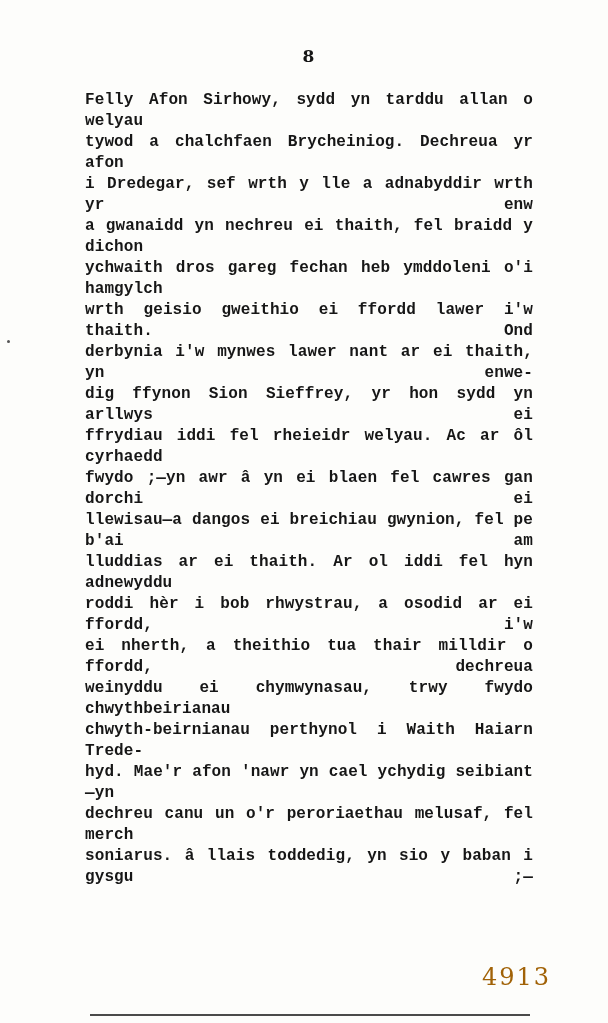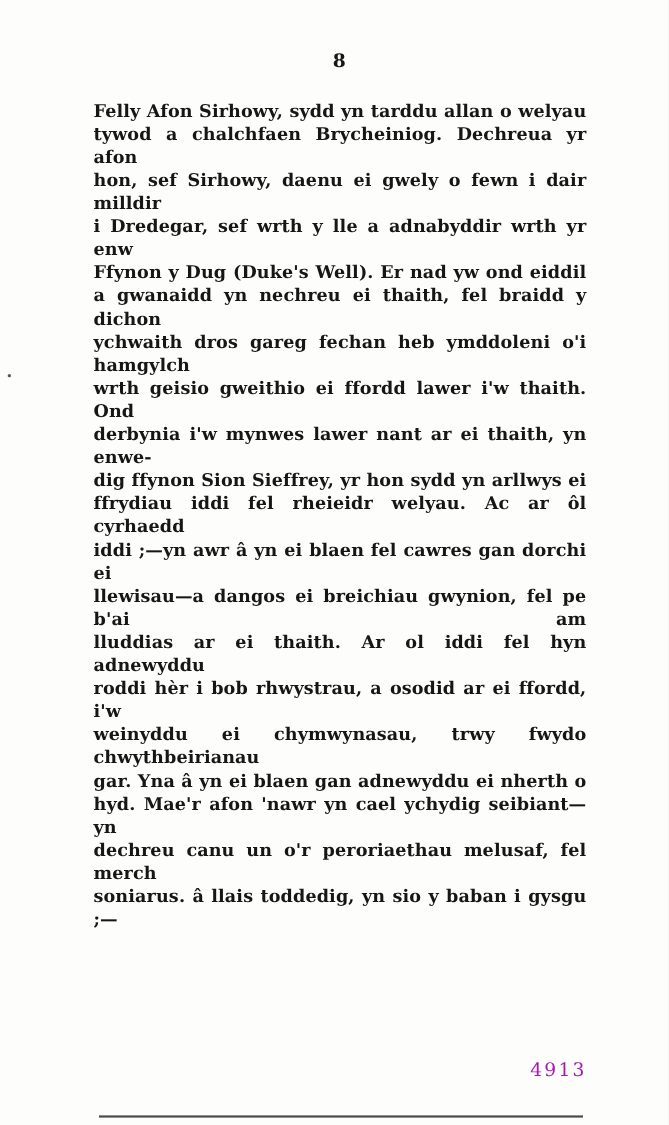--- a/index.html
+++ b/index.html
@@ -34,29 +34,30 @@
     width: 448px;
     font-size: 16px;
     font-weight: bold;
     line-height: 21px;
     letter-spacing: 0.1px;
   }
   .body-text .line {
     text-align: justify;
     text-align-last: justify;
     white-space: normal;
+    font-family: Liberation Mono, monospace;
   }
   .catalog-number {
     position: absolute;
     top: 963px;
     left: 482px;
-    font-size: 17px;
+    font-size: 24px;
     font-weight: normal;
     letter-spacing: 2px;
-    color: #a21caf;
+    color: #a16207;
   }
   .scan-artifact-dot {
     position: absolute;
     top: 340px;
     left: 7px;
     width: 3px;
     height: 3px;
     border-radius: 50%;
     background: #555;
   }
@@ -72,35 +73,34 @@
 </style>
 </head>
 <body>
 
 <div class="page">
   <div class="page-number-top">8</div>
 
   <div class="body-text">
       <div class="line">Felly Afon Sirhowy, sydd yn tarddu allan o welyau</div>
       <div class="line">tywod a chalchfaen Brycheiniog.  Dechreua yr afon</div>
-      <div class="line">hon, sef Sirhowy, daenu ei gwely o fewn i dair milldir</div>
       <div class="line">i Dredegar, sef wrth y lle a adnabyddir wrth yr enw</div>
-      <div class="line">Ffynon y Dug (Duke's Well).   Er nad yw ond eiddil</div>
       <div class="line">a gwanaidd yn nechreu ei thaith, fel braidd y dichon</div>
       <div class="line">ychwaith dros gareg fechan heb ymddoleni o'i hamgylch</div>
       <div class="line">wrth geisio gweithio ei ffordd lawer i'w thaith.  Ond</div>
       <div class="line">derbynia i'w mynwes lawer nant ar ei thaith, yn enwe-</div>
       <div class="line">dig ffynon Sion Sieffrey, yr hon sydd yn arllwys ei</div>
       <div class="line">ffrydiau iddi fel rheieidr welyau.  Ac ar ôl cyrhaedd</div>
-      <div class="line">iddi ;—yn awr â yn ei blaen fel cawres gan dorchi ei</div>
+      <div class="line">fwydo ;—yn awr â yn ei blaen fel cawres gan dorchi ei</div>
       <div class="line">llewisau—a dangos ei breichiau gwynion, fel pe b'ai am</div>
       <div class="line">lluddias ar ei thaith.   Ar ol iddi fel hyn adnewyddu</div>
       <div class="line">roddi hèr i bob rhwystrau, a osodid ar ei ffordd, i'w</div>
+      <div class="line">ei nherth, a theithio tua thair milldir o ffordd, dechreua</div>
       <div class="line">weinyddu ei chymwynasau, trwy fwydo chwythbeirianau</div>
-      <div class="line">gar.   Yna â yn ei blaen gan adnewyddu ei nherth o</div>
+      <div class="line">chwyth-beirnianau perthynol i Waith Haiarn Trede-</div>
       <div class="line">hyd.  Mae'r afon 'nawr yn cael ychydig seibiant—yn</div>
       <div class="line">dechreu canu un o'r peroriaethau melusaf, fel merch</div>
       <div class="line">soniarus.  â llais toddedig, yn sio y baban i gysgu ;—</div>
     </div>
 
   <div class="scan-artifact-dot"></div>
 
   <div class="catalog-number">4913</div>
 
   <div class="scan-edge-line"></div>

